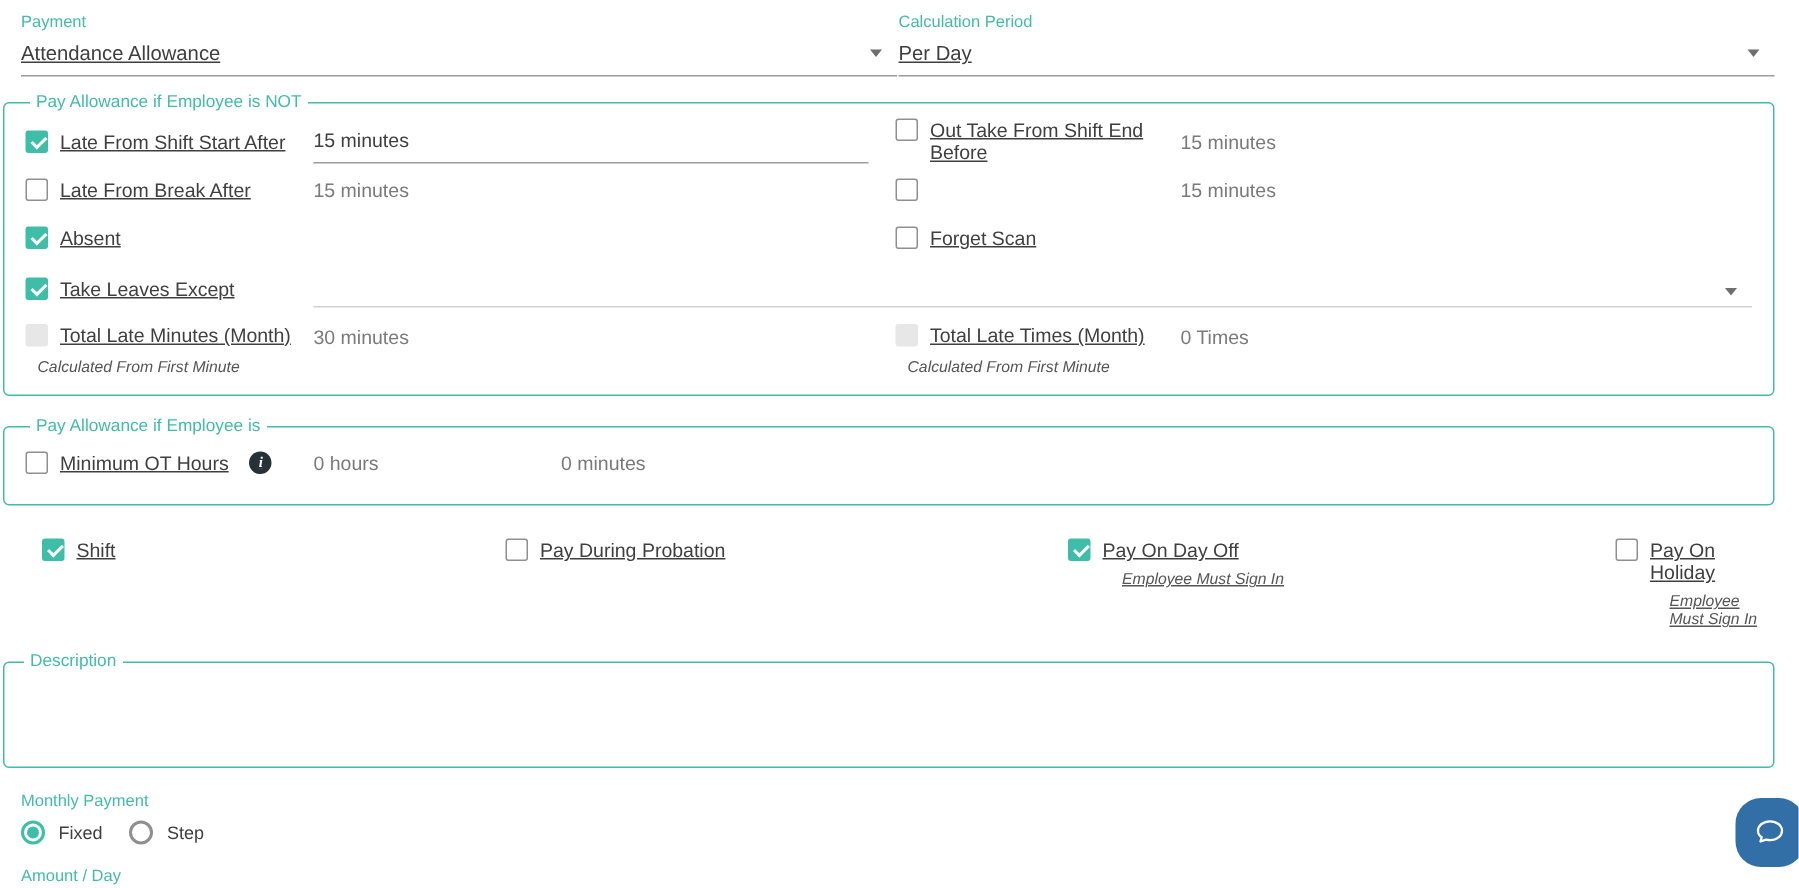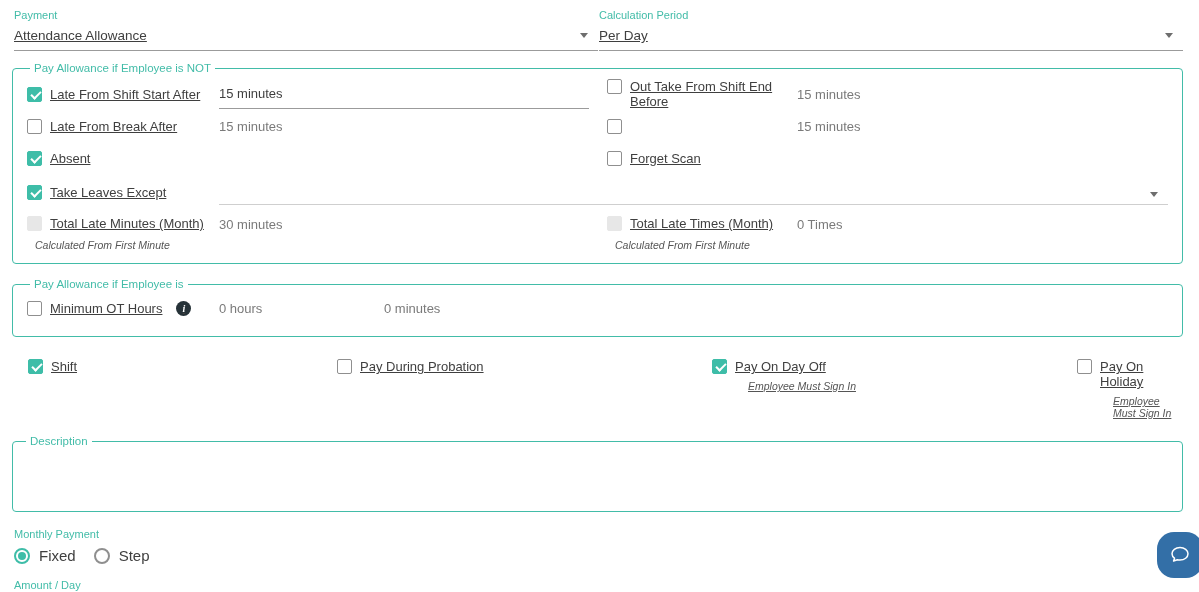--- a/index.html
+++ b/index.html
@@ -25,21 +25,21 @@
   .select-value { font-size:13.5px; color:#3f3f3f;text-decoration:underline; }
   .caret {
     width:0; height:0;
     border-left:4.5px solid transparent; border-right:4.5px solid transparent;
     border-top:5px solid #6e6e6e;
   }
 
   
   fieldset {
     border:1px solid #42bca8; border-radius:4px;
-    margin:0 16px 0 12px;
+    margin:0 16px 0 2px;
   }
   legend { color:#42bca8; font-size:11.5px; padding:0 4px; margin-left:3px; }
   .fs-not { margin-top:11px; padding:4px 14px 10px 14px; }
   .fs-is  { margin-top:14px; padding:2px 14px 12px 14px; }
   .fs-desc{ margin-top:14px; padding:2px 10px 8px 10px; height:77px; }
 
   .row { display:flex; align-items:center; min-height:32px; }
   .row-top { align-items:flex-start; margin-top:6px; }
   .lab { display:flex; gap:8px;text-decoration:underline; }
   .w192 { width:192px; flex:none; }
@@ -106,21 +106,21 @@
   .radio-opt { display:flex; align-items:center; gap:9px; cursor:pointer; }
   .radio {
     width:16px; height:16px; border-radius:50%;
     border:2px solid #8f8f8f; position:relative; flex:none;
   }
   .radio.selected { border-color:#3ebda8; }
   .radio.selected::after {
     content:''; position:absolute; left:2px; top:2px;
     width:8px; height:8px; border-radius:50%; background:#3ebda8;
   }
-  .radio-label { font-size:15px; color:#3f3f3f; }
+  .radio-label { font-size:12px; color:#3f3f3f; }
 
   
   .amount-block { margin:15px 16px 0 14px; position:relative; }
 
   
   .chat-btn {
     position:absolute; right:-4px; bottom:14px;
     width:46px; height:46px; border-radius:17px;
     background:#336fa7; display:flex; align-items:center; justify-content:center;
     cursor:pointer;

